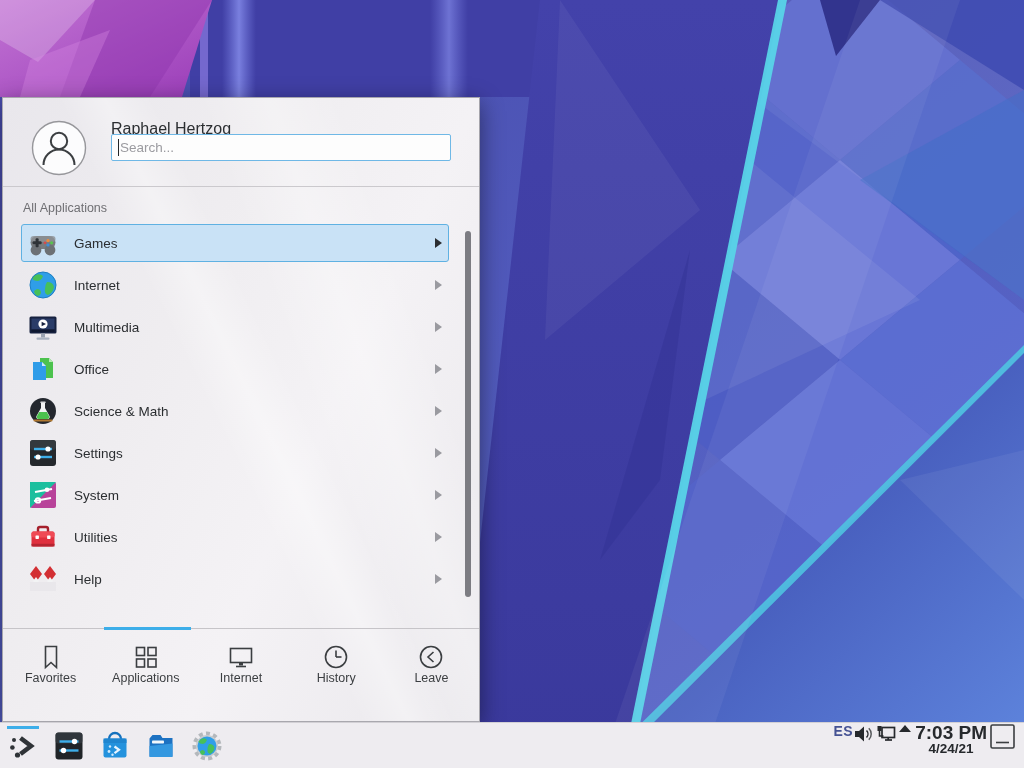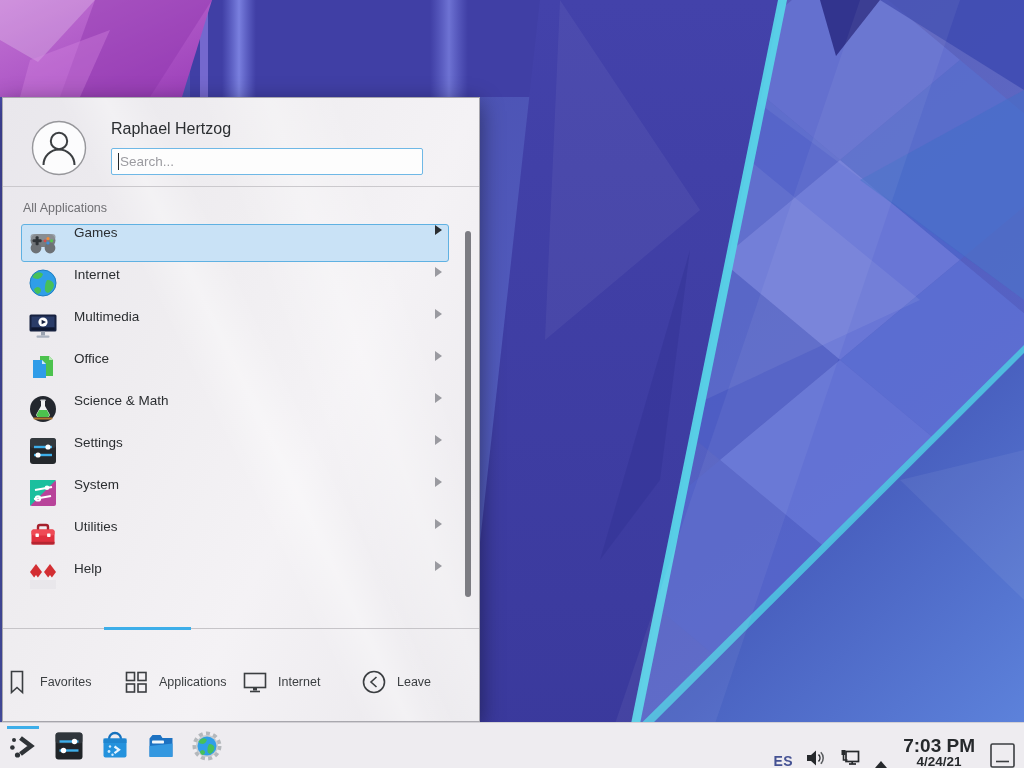--- a/index.html
+++ b/index.html
@@ -12,54 +12,54 @@
   .popup { position:absolute; left:2px; top:97px; width:478px; height:625px;
     background:linear-gradient(115deg,#e9e7ec 0%,#efedf0 35%,#f4f2f5 62%,#eae8ec 100%);
     border:1px solid rgba(110,110,118,.55);
     box-shadow:0 6px 22px rgba(0,0,0,.45); }
   .popup .sheen { position:absolute; inset:0; pointer-events:none;
     background:linear-gradient(64deg, rgba(255,255,255,0) 46%, rgba(255,255,255,.35) 52%, rgba(255,255,255,0) 58%),
                linear-gradient(70deg, rgba(255,255,255,0) 60%, rgba(255,255,255,.28) 70%, rgba(255,255,255,0) 80%); }
 
   .avatar { position:absolute; left:28px; top:22px; width:56px; height:56px; }
   .user-name { position:absolute; left:108px; top:22px; font-size:16px; color:#2b2e31; }
-  .search-wrap { position:absolute; left:108px; top:50px; width:312px; height:27px;border-radius:7px; }
+  .search-wrap { position:absolute; left:108px; top:36px; width:340px; height:27px;border-radius:7px; }
   .search-wrap input { width:100%; height:100%; border:1px solid #6fb8e6; border-radius:2px;
     background:#fdfdfd; padding:0 8px; font:13.5px "Liberation Sans",sans-serif; color:#232629; outline:none; }
   .search-wrap input::placeholder { color:#9b9ba0; }
   .search-wrap .caret { position:absolute; left:7px; top:5px; bottom:5px; width:1px; background:#232629; }
 
   .header-divider { position:absolute; left:0; right:0; top:88px; height:1px; background:#cbc9cd; }
   .section-label { position:absolute; left:20px; top:103px; font-size:12.5px; color:#6f6f73; }
 
   .cat-list { position:absolute; left:0; right:0; top:126px; height:406px; overflow:hidden; }
-  .cat-row { height:38px; margin:0 30px 4px 18px; display:flex; 
+  .cat-row { height:38px; margin:0 30px 4px 18px; display:flex; align-items:center;
     padding:0 6px 0 5px; border:1px solid transparent; border-radius:3px; }
   .cat-row.selected { background:#c9e2f6; border-color:#5fb1e2; }
   .cat-row .cicon { width:32px; height:32px; flex:0 0 32px; }
   .cat-row .clabel { margin-left:15px; font-size:13.5px; color:#2b2e31; }
   .cat-row .arrow { margin-left:auto; width:8px; height:10px; }
   .cat-row .arrow svg { display:block; }
   .scrollbar { position:absolute; left:462px; top:133px; width:6px; height:366px;
     background:#7c7c82; border-radius:3px; }
 
   .footer { position:absolute; left:0; right:0; bottom:0; height:93px; border-top:1px solid #c6c4c8; }
   .tab-indicator { position:absolute; left:101px; top:-2px; width:87px; height:3px; background:#3daee9; }
   .tabs { display:flex; height:100%; padding-top:14px; }
-  .tab { flex:1; display:flex; flex-direction:row; align-items:center; gap:9px; }
+  .tab { flex:1; display:flex; flex-direction:column; align-items:center; }
   .tab .ticon { width:28px; height:28px; }
   .tab .tlabel { font-size:12.5px; color:#3b3e41; }
 
   
   .panel { position:absolute; left:0; right:0; bottom:0; height:46px; background:#eeecf0;
     border-top:1px solid #d2d0d5; }
   .panel-apps { position:absolute; left:7px; top:7px; display:flex; gap:14px; }
   .papp { position:relative; width:32px; height:32px; }
   .papp .active-line { position:absolute; left:0; top:-4px; width:32px; height:3px; background:#3daee9; }
-  .tray { position:absolute; right:8px; top:0; height:46px; display:flex; align-items:flex-end; gap:12px; }
+  .tray { position:absolute; right:8px; top:0; height:46px; display:flex; align-items:flex-start; }
   .kb-layout { font-size:14px; font-weight:bold; color:#455293; letter-spacing:.5px; }
   .tray-icon { width:22px; height:22px; }
   .tray-caret { width:16px; height:10px; }
   .clock { display:flex; flex-direction:column; align-items:center; line-height:1.02; margin:0 2px;font-weight:bold; }
   .clock .time { font-size:19px; color:#26292c; }
   .clock .date { font-size:13.5px; color:#26292c; }
   .show-desktop { width:27px; height:27px; }
 </style>
 </head>
 <body>
@@ -329,20 +329,28 @@
           <svg class="ticon" viewBox="0 0 28 28">
             <rect x="3.5" y="5.5" width="21" height="14" fill="none" stroke="#3b3e41" stroke-width="1.6"></rect>
             <rect x="12" y="19.5" width="4" height="3" fill="#3b3e41"></rect>
             <line x1="9" y1="23.5" x2="19" y2="23.5" stroke="#3b3e41" stroke-width="1.6"></line>
           </svg>
           <span class="tlabel">Internet</span>
         </div>
         <div class="tab">
           <svg class="ticon" viewBox="0 0 28 28">
             <circle cx="14" cy="14" r="10.5" fill="none" stroke="#3b3e41" stroke-width="1.6"></circle>
+            <line x1="14" y1="14" x2="14" y2="7.5" stroke="#3b3e41" stroke-width="1.6"></line>
+            <line x1="14" y1="14" x2="19.5" y2="14" stroke="#3b3e41" stroke-width="1.6"></line>
+          </svg>
+          <span class="tlabel">History</span>
+        </div>
+        <div class="tab">
+          <svg class="ticon" viewBox="0 0 28 28">
+            <circle cx="14" cy="14" r="10.5" fill="none" stroke="#3b3e41" stroke-width="1.6"></circle>
             <polyline points="16.5,9 11,14 16.5,19" fill="none" stroke="#3b3e41" stroke-width="1.6"></polyline>
           </svg>
           <span class="tlabel">Leave</span>
         </div>
       </div>
     </div>
   </div>
 
   <div class="panel">
     <div class="panel-apps">

